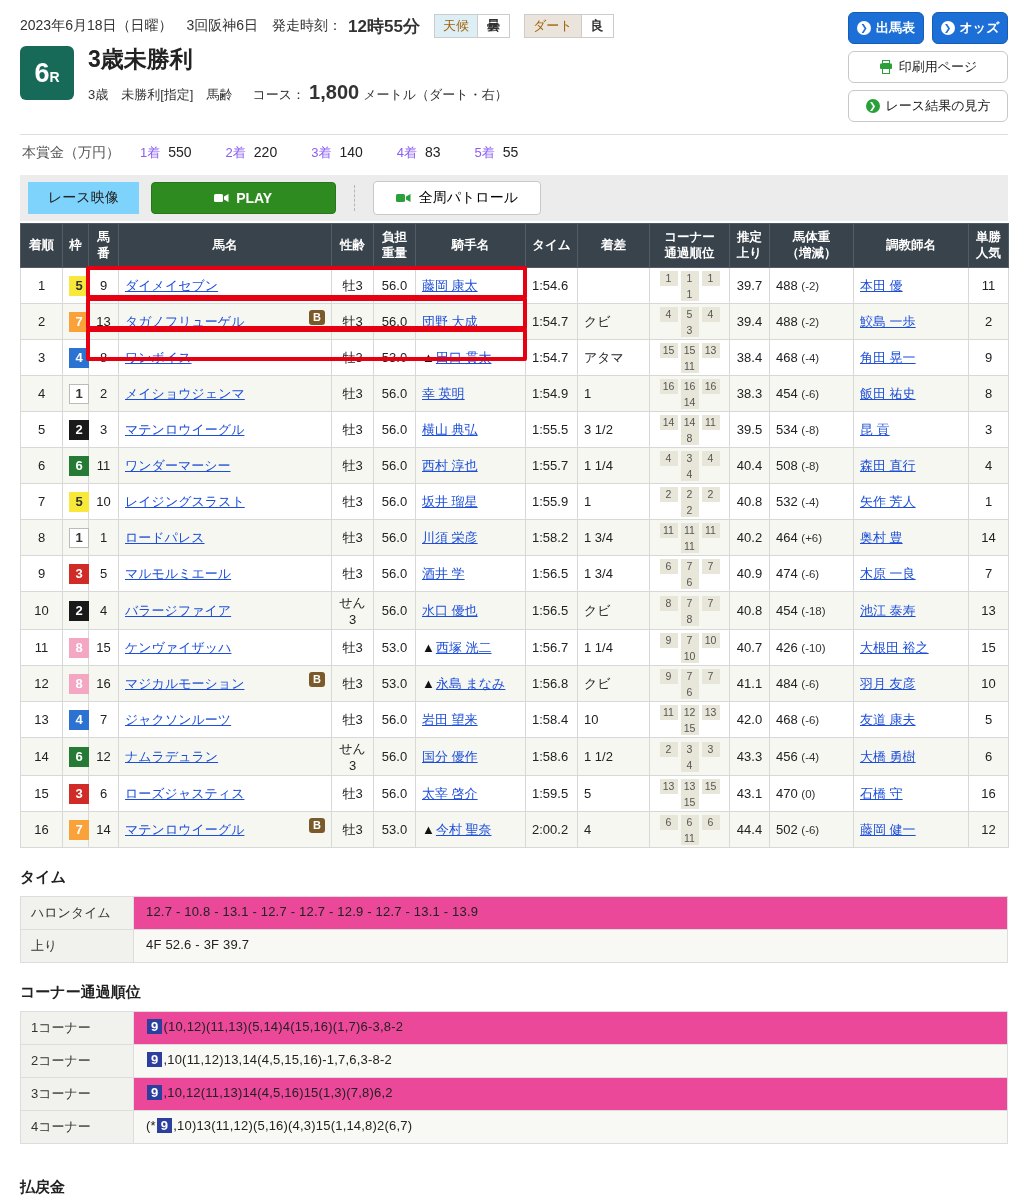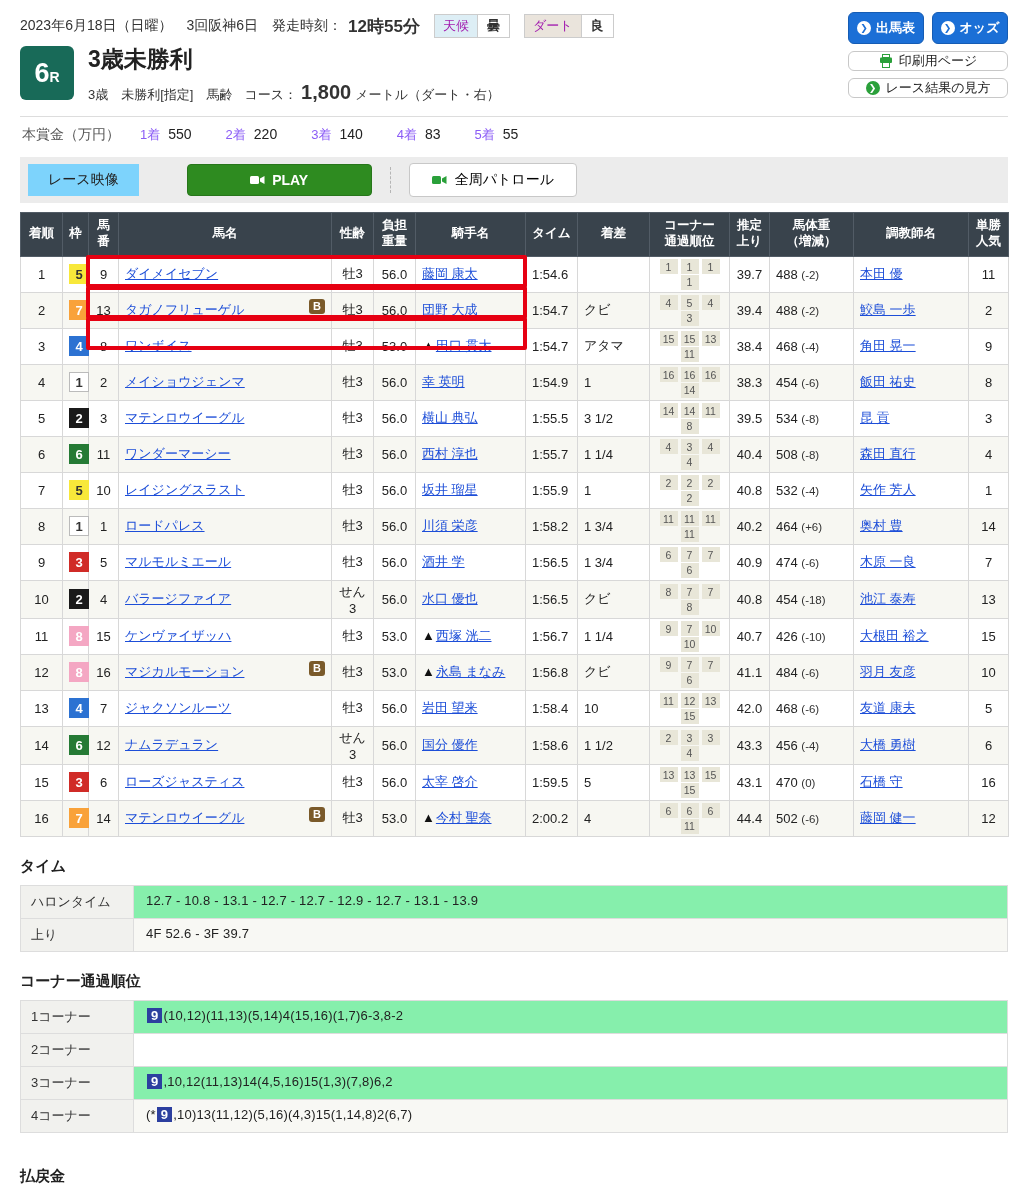--- a/index.html
+++ b/index.html
@@ -6,72 +6,72 @@
   body { font-family:"Liberation Sans","DejaVu Sans",sans-serif; background:#fff; color:#222; width:1028px; }
   .page { width:1028px; padding:10px 20px 20px 20px; }
   a.lnk { color:#1d4ed8; text-decoration:underline; cursor:pointer; }
 
   
   .top { display:flex; justify-content:space-between; }
   .meta-line { font-size:14px; color:#333; display:flex; align-items:center; gap:6px; padding-top:4px; }
   .meta-date { margin-right:8px; }
   .start-time { font-size:17px; font-weight:bold; }
   .badge { display:inline-flex; border:1px solid #ccc; font-size:13px; margin-left:8px; }
-  .badge-label { padding:2px 8px; color:#a21caf; }
+  .badge-label { padding:2px 8px; color:#a16207; }
   .badge-label.weather { background:#ddeef5; }
   .badge-label.track { background:#eae4dc; }
   .badge-value { padding:2px 9px; background:#fff; font-weight:bold; border-left:1px solid #ccc; }
   .race-head { display:flex; gap:14px; margin-top:8px; align-items:flex-start; }
   .race-no { width:54px; height:54px; background:#186a58; border-radius:6px; color:#fff; display:flex; align-items:center; justify-content:center; font-weight:bold; font-size:27px; }
   .race-no small { font-size:14px; margin-top:7px; }
   .race-title { font-size:23px; font-weight:bold; line-height:1.2; }
   .race-cond { font-size:13px; color:#333; margin-top:7px; display:flex; align-items:baseline; gap:4px; }
-  .race-cond .conds { margin-right:8px; }
+  .race-cond .conds { margin-right:16px; }
   .course-val { font-size:20px; font-weight:bold; }
   .top-right { display:flex; flex-direction:column; gap:7px; width:160px; padding-top:2px; }
   .btn-row { display:flex; gap:8px; }
   .btn-blue { flex:1; background:#1b6fd6; color:#fff; border:1px solid #155cb4; border-radius:6px; font-size:13px; font-weight:bold; padding:6px 4px; display:flex; align-items:center; justify-content:center; gap:5px; cursor:pointer; font-family:inherit; }
   .circ-icon { width:14px; height:14px; border-radius:50%; background:#fff; color:#1b6fd6; font-size:9px; font-weight:bold; display:inline-flex; align-items:center; justify-content:center; }
   .circ-icon.green { background:#2aa03a; color:#fff; }
-  .btn-white { background:#fff; border:1px solid #c8c8c8; border-radius:6px; font-size:13px; color:#222; padding:0 4px; display:flex; align-items:center; justify-content:center; gap:6px; cursor:pointer; font-family:inherit; }
+  .btn-white { background:#fff; border:1px solid #c8c8c8; border-radius:6px; font-size:13px; color:#222; padding:6px 4px; display:flex; align-items:center; justify-content:center; gap:6px; cursor:pointer; font-family:inherit; }
   .prize-line { border-top:1px solid #ddd; margin-top:12px; padding:9px 2px 7px 2px; font-size:14px; display:flex; align-items:baseline; }
   .prize-label { color:#555; margin-right:20px; }
   .prize-item { margin-right:34px; }
   .prize-item .pl { color:#8b5cf6; font-size:13px; margin-right:8px; }
 
   
   .video-strip { background:#ececec; margin-top:6px; padding:6px 8px; display:flex; align-items:center; gap:12px; }
   .v-label { background:#7dd3fc; padding:7px 20px; font-size:14px; cursor:pointer; }
-  .btn-play { background:#2e8b20; border:1px solid #27761b; color:#fff; width:185px; padding:7px 0; font-weight:bold; font-size:14px; border-radius:4px; display:flex; align-items:center; justify-content:center; gap:7px; cursor:pointer; font-family:inherit;margin-left:36px; }
+  .btn-play { background:#2e8b20; border:1px solid #27761b; color:#fff; width:185px; padding:7px 0; font-weight:bold; font-size:14px; border-radius:4px; display:flex; align-items:center; justify-content:center; gap:7px; cursor:pointer; font-family:inherit; }
   .v-sep { border-left:1px dashed #b5b5b5; height:26px; margin:0 6px; }
   .btn-patrol { background:#fff; border:1px solid #c8c8c8; border-radius:4px; padding:7px 22px; font-size:14px; display:flex; align-items:center; gap:8px; cursor:pointer; font-family:inherit; }
 
   
-  #results-wrap { position:relative; margin-top:9px; }
+  #results-wrap { position:relative; margin-top:2px; }
   table.results { border-collapse:collapse; table-layout:fixed; width:988px; font-size:13px; }
   table.results th { background:#39434c; color:#fff; font-weight:bold; border:1px solid #525c66; padding:4px 2px; font-size:12.5px; line-height:1.25; white-space:pre-line; height:44px; }
   table.results td { border:1px solid #d8d8d8; height:31px; padding:2px 6px; background:#fff; }
   table.results tr.alt td { background:#f7f7f2; }
   td.c { text-align:center; }
   .waku { display:inline-flex; width:20px; height:20px; align-items:center; justify-content:center; font-weight:bold; font-size:13px; }
   .name-cell { position:relative; }
   .bbadge { position:absolute; right:6px; top:6px; background:#7a5a2a; color:#fff; font-size:11px; font-weight:bold; padding:1px 4px; border-radius:3px; line-height:1.2; }
   .mark { color:#111; margin-right:1px; }
   .corner-cell { text-align:center; }
   .chip { display:inline-block; min-width:18px; padding:1.5px 1px; margin:0 1.5px; background:#e8e6d8; color:#555; font-size:10.5px; text-align:center; }
   .wdiff { font-size:11.5px; color:#333; }
   .red-box { position:absolute; border:4px solid #e60012; border-radius:2px; pointer-events:none; }
 
   
   .sec-title { font-size:15px; font-weight:bold; margin:20px 0 9px 0; }
   .kv-table { border:1px solid #ddd; width:988px; }
   .kv-row { display:flex; border-top:1px solid #ddd; }
   .kv-row:first-child { border-top:none; }
   .kv-label { width:113px; background:#f1f1ee; padding:7px 10px; font-size:13px; color:#333; border-right:1px solid #ddd; }
-  .kv-value { flex:1; padding:7px 12px; font-size:13px; background:#86efac; letter-spacing:.2px; }
+  .kv-value { flex:1; padding:7px 12px; font-size:13px; background:#ec4899; letter-spacing:.2px; }
   .kv-row:nth-child(even) .kv-value { background:#f8f8f4; }
   .bluebox { display:inline-block; background:#2c3f9f; color:#fff; font-weight:bold; padding:0 4px; margin:0 1px; }
 </style>
 </head>
 <body>
 
 <div class="page">
 
   <div class="top">
     <div class="top-left">
@@ -474,20 +474,21 @@
     </div>
 
   <div class="sec-title">コーナー通過順位</div>
   <div class="kv-table" id="corner-table">
       <div class="kv-row">
         <div class="kv-label">1コーナー</div>
         <div class="kv-value"><span class="bluebox">9</span>(10,12)(11,13)(5,14)4(15,16)(1,7)6-3,8-2</div>
       </div>
       <div class="kv-row">
         <div class="kv-label">2コーナー</div>
+        <div class="kv-value"><span class="bluebox">9</span>,10(11,12)13,14(4,5,15,16)-1,7,6,3-8-2</div>
       </div>
       <div class="kv-row">
         <div class="kv-label">3コーナー</div>
         <div class="kv-value"><span class="bluebox">9</span>,10,12(11,13)14(4,5,16)15(1,3)(7,8)6,2</div>
       </div>
       <div class="kv-row">
         <div class="kv-label">4コーナー</div>
         <div class="kv-value">(*<span class="bluebox">9</span>,10)13(11,12)(5,16)(4,3)15(1,14,8)2(6,7)</div>
       </div>
     </div>

